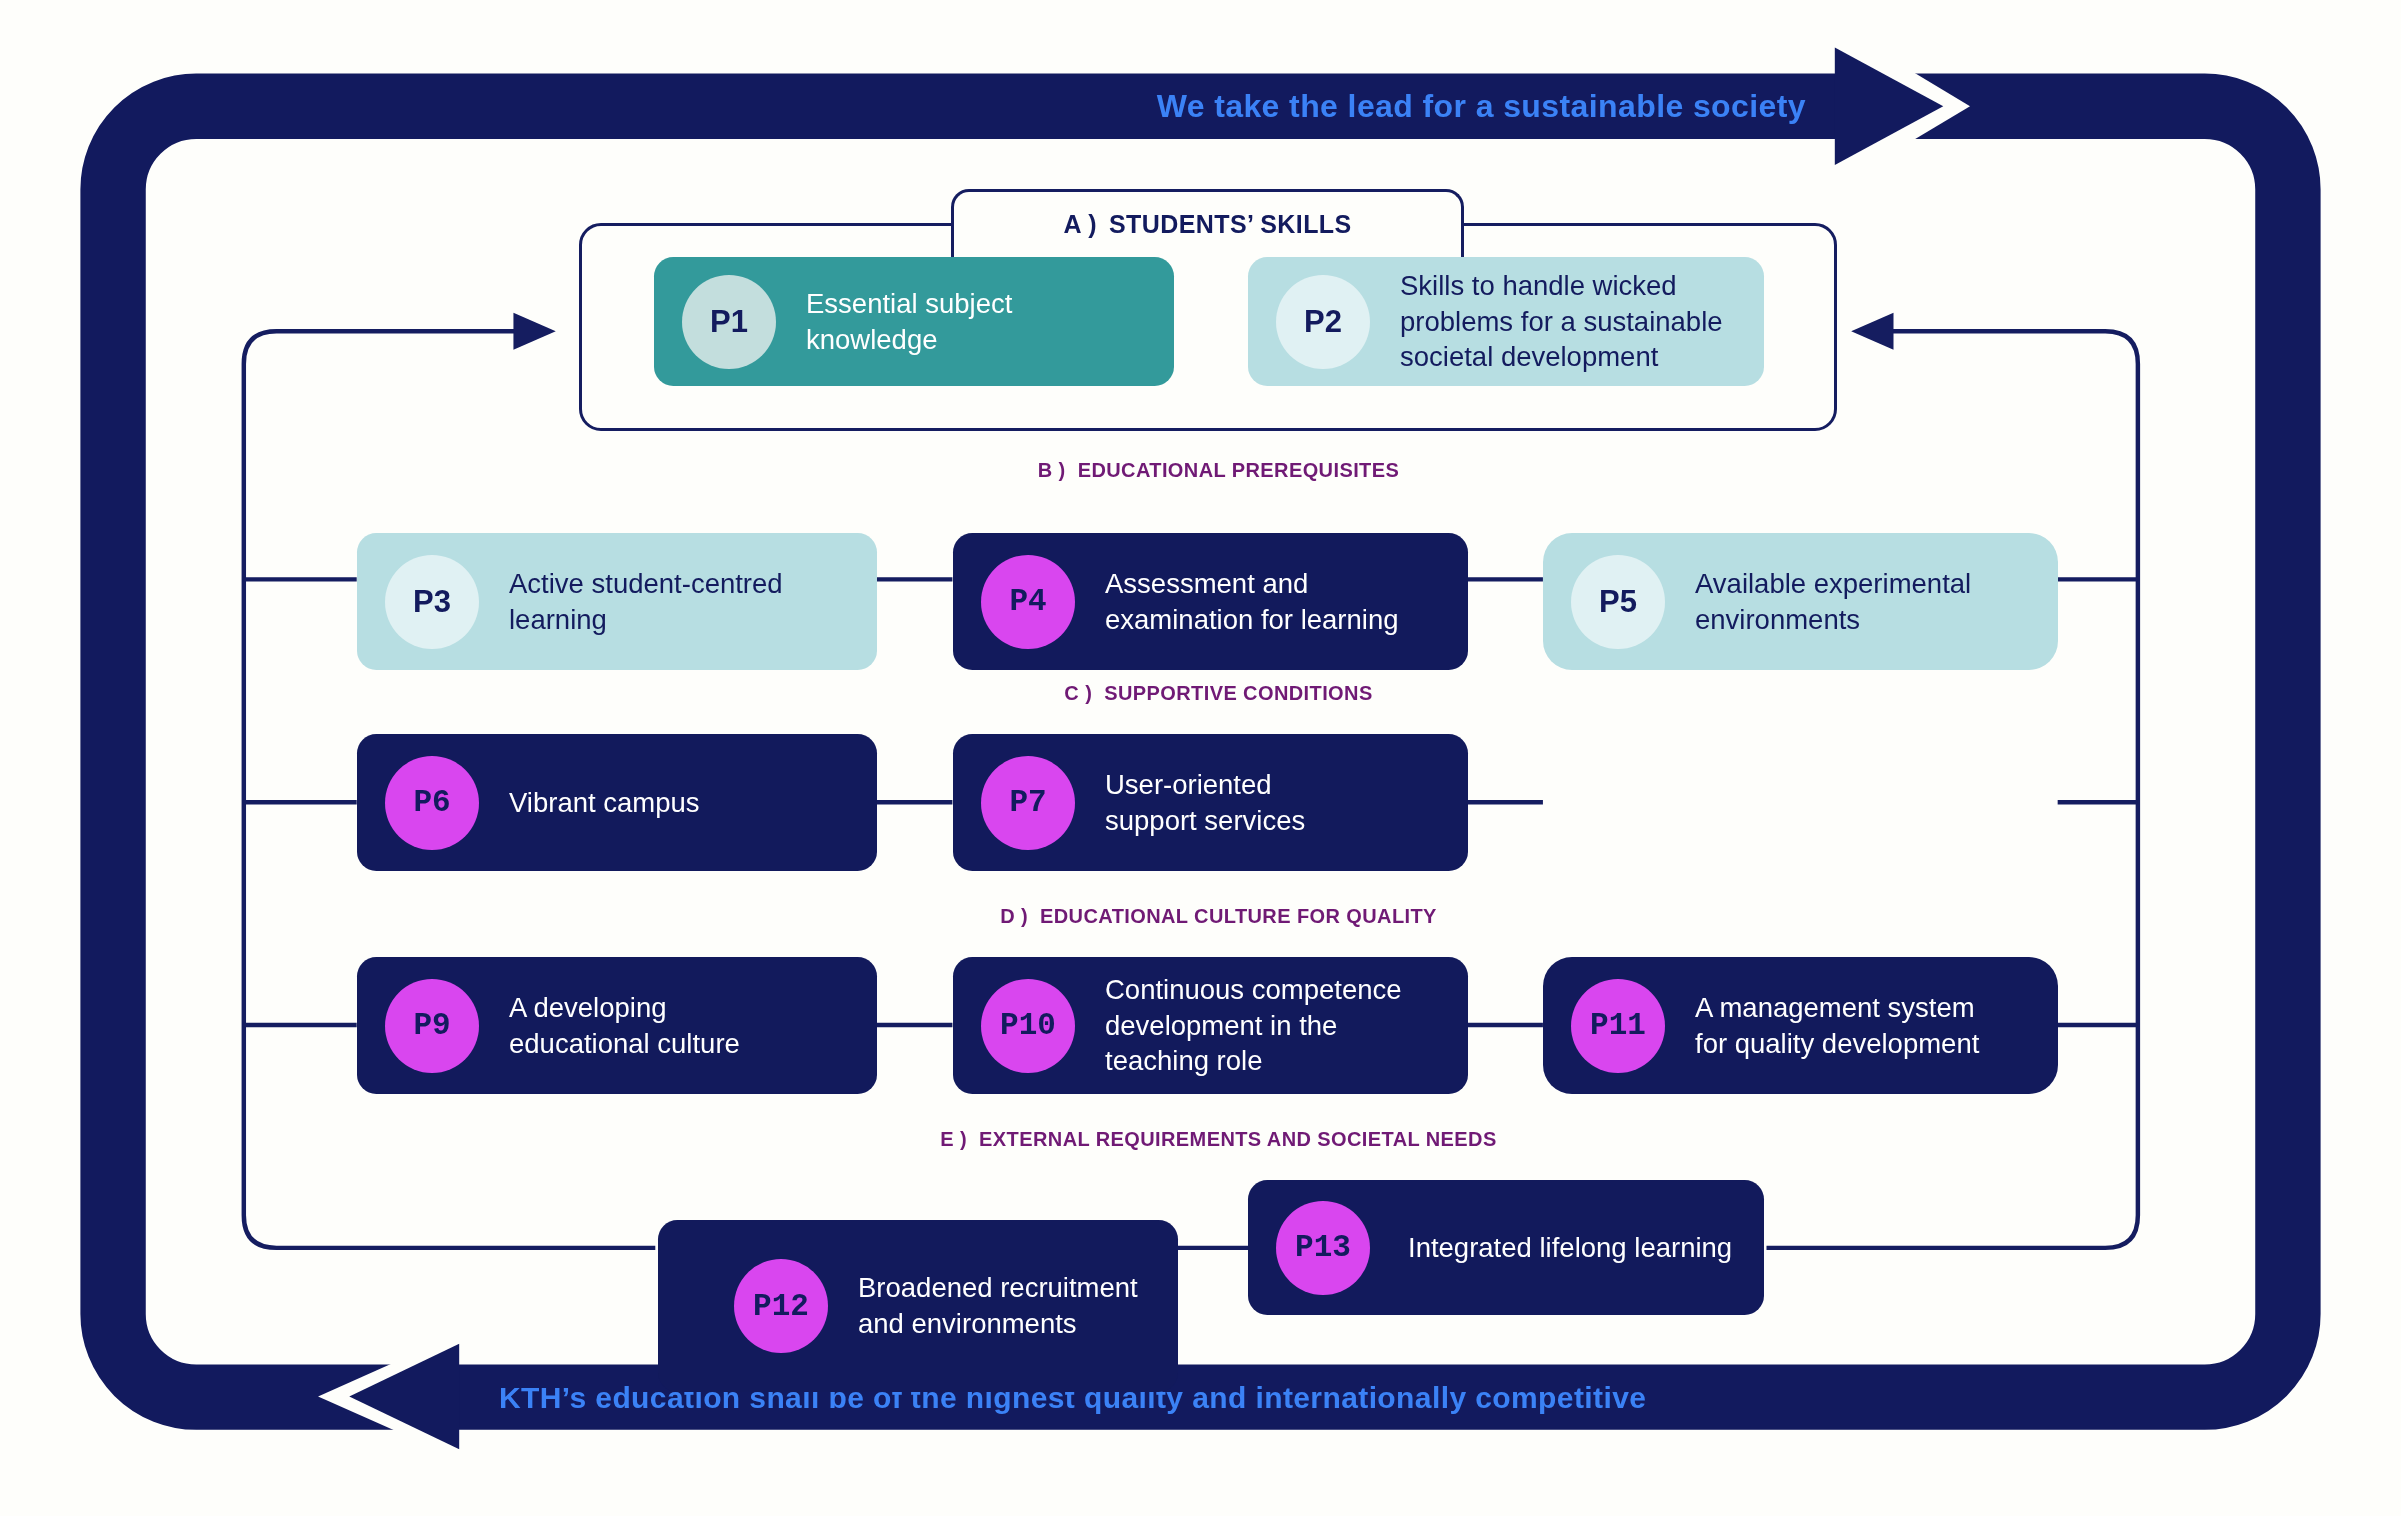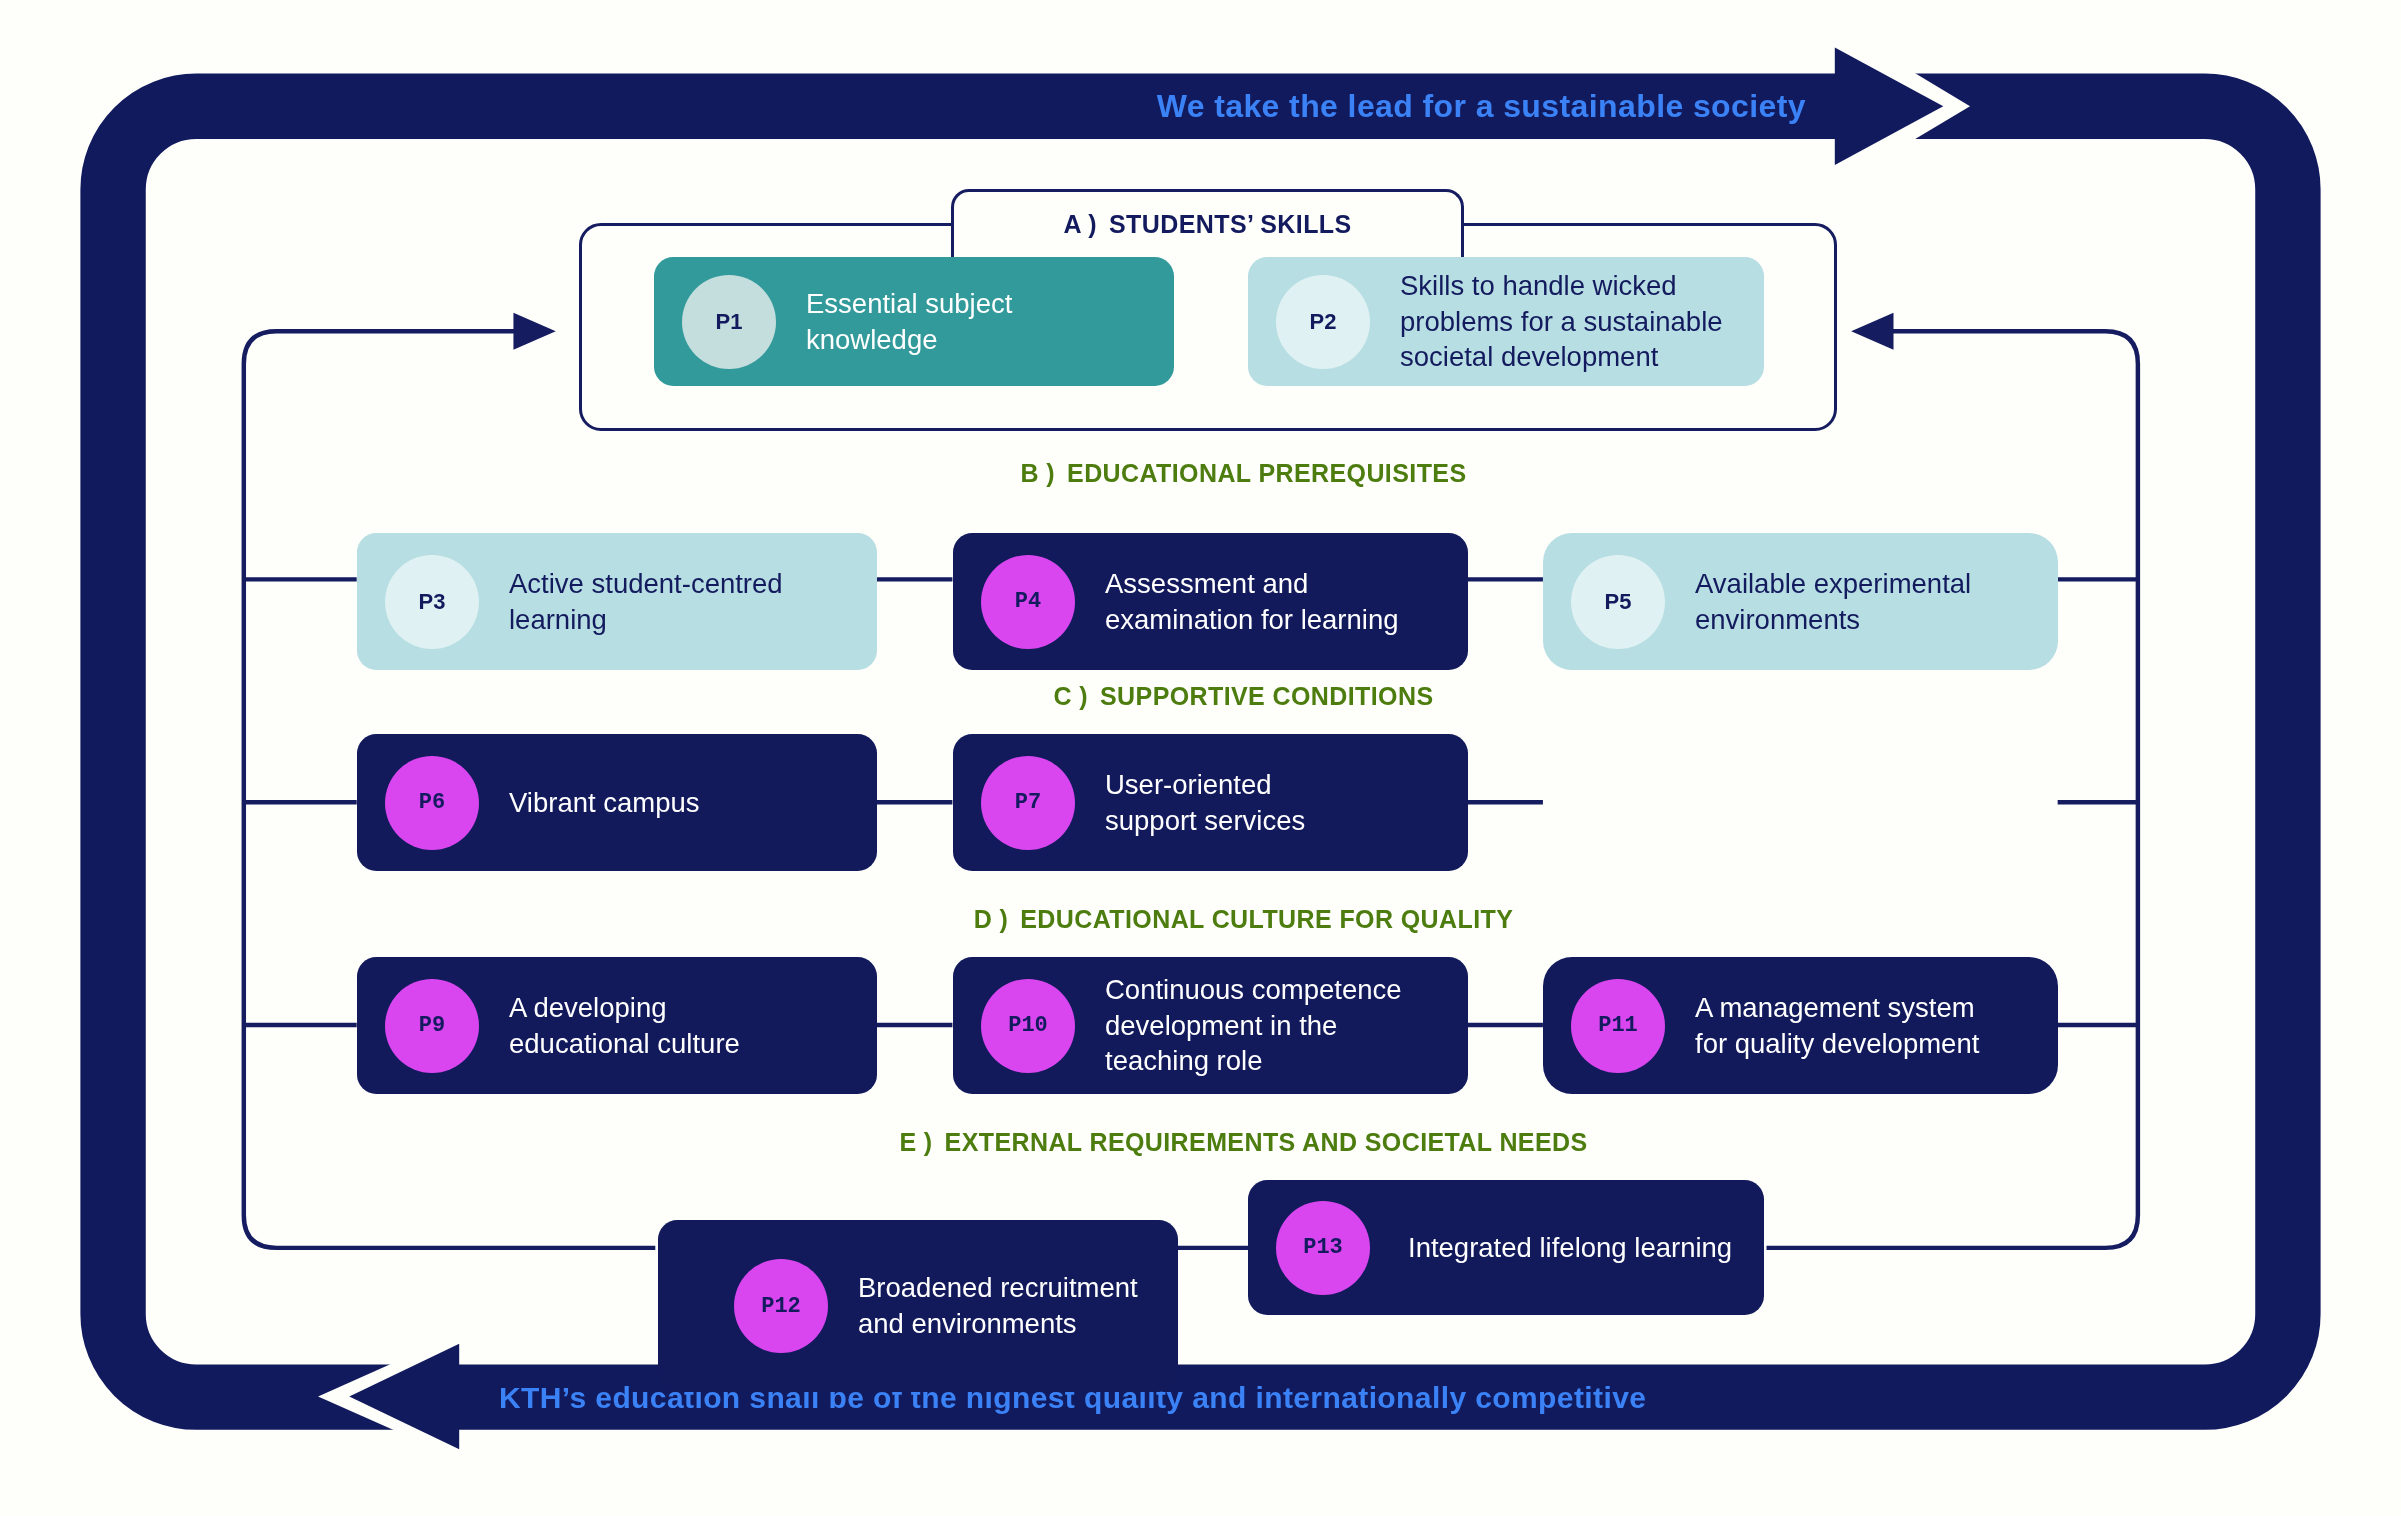--- a/index.html
+++ b/index.html
@@ -33,23 +33,23 @@
     left:951px; top:189px; width:513px; height:68px;
     background:#fefefb;
     border:3.7px solid #151d60; border-bottom:none;
     border-radius:18px 18px 0 0;
     box-sizing:border-box;
     display:flex; align-items:center; justify-content:center;
   }
 
   .heading {
     position:absolute; z-index:2;
-    left:649px; width:1189px; height:36px;
+    left:624px; width:1189px; height:36px;
     text-align:center;
-    color:#4d7c0f; font-size:25px; font-weight:700; letter-spacing:0.4px;
+    color:#701a75; font-size:20px; font-weight:700; letter-spacing:0.4px;
     white-space:nowrap;
   }
   .heading .hp { margin-right:12px; }
   .section-a-tab .hp { margin-right:12px; }
   .section-a-tab span { color:#131b5e; font-size:25px; font-weight:700; letter-spacing:0.4px; }
 
   
   .pbox {
     position:absolute; z-index:2;
     border-radius:19.3px;
@@ -62,21 +62,21 @@
 
   .pcircle {
     flex:0 0 auto;
     width:94px; height:94px; border-radius:50%;
     margin-left:28px;
     display:flex; align-items:center; justify-content:center;
   }
   .pbox.navy  .pcircle { background:#d946ef;font-family:Liberation Mono, monospace; }
   .pbox.teal  .pcircle { background:#c3dedd; }
   .pbox.light .pcircle { background:#e0f1f3; }
-  .pcircle span { color:#131b5e; font-size:22px; font-weight:700; }
+  .pcircle span { color:#131b5e; font-size:31px; font-weight:700; }
 
   .ptext {
     margin-left:30px;
     font-size:27.5px; line-height:1.3; font-weight:400;
   }
 
   
   .b-p1  { left:654px;  top:257px;  width:520px; height:129px; }
   .b-p2  { left:1248px; top:257px;  width:516px; height:129px; }
   .rowB  { top:533px;  height:137px; }

